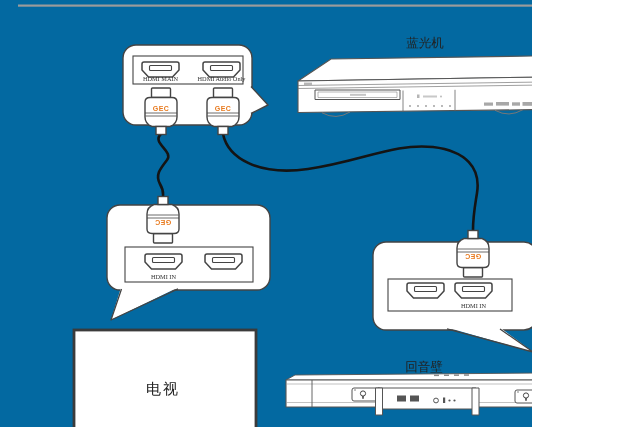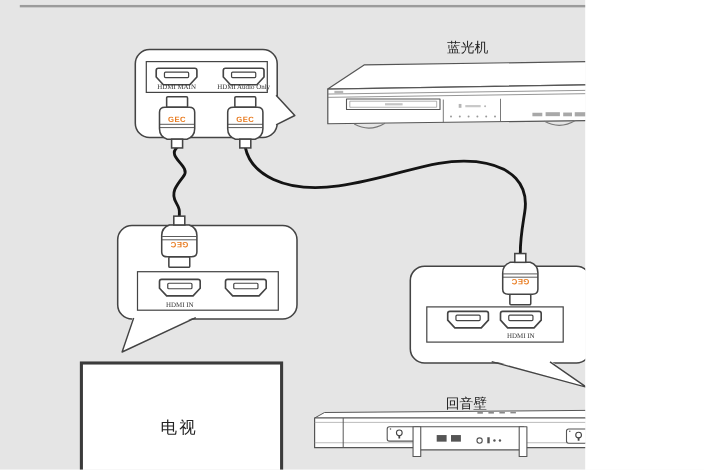--- a/index.html
+++ b/index.html
@@ -1,17 +1,17 @@
 <!DOCTYPE html>
 <html><head>
 <meta charset="utf-8">
 <style>
   html,body{margin:0;padding:0;background:#fff;}
   .stage{
-    width:532px;height:427px;background:#e5e5e5;position:relative;overflow:hidden;
+    width:532px;height:427px;background:#0369a1;position:relative;overflow:hidden;
     font-family:"Liberation Serif", serif;
   }
   svg{display:block;}
   text{fill:#333;}
   .dev-label{font-size:12.5px;fill:#222;font-family:"Liberation Serif",serif;}
   .port-label{font-size:6.3px;fill:#333;font-family:"Liberation Serif",serif;}
   .tv-label{font-size:15px;fill:#222;letter-spacing:2px;font-family:"Liberation Serif",serif;}
   .gec{font-size:7px;font-weight:bold;fill:#e87a1e;letter-spacing:.4px;font-family:"Liberation Sans",sans-serif;}
 </style>
 </head>

